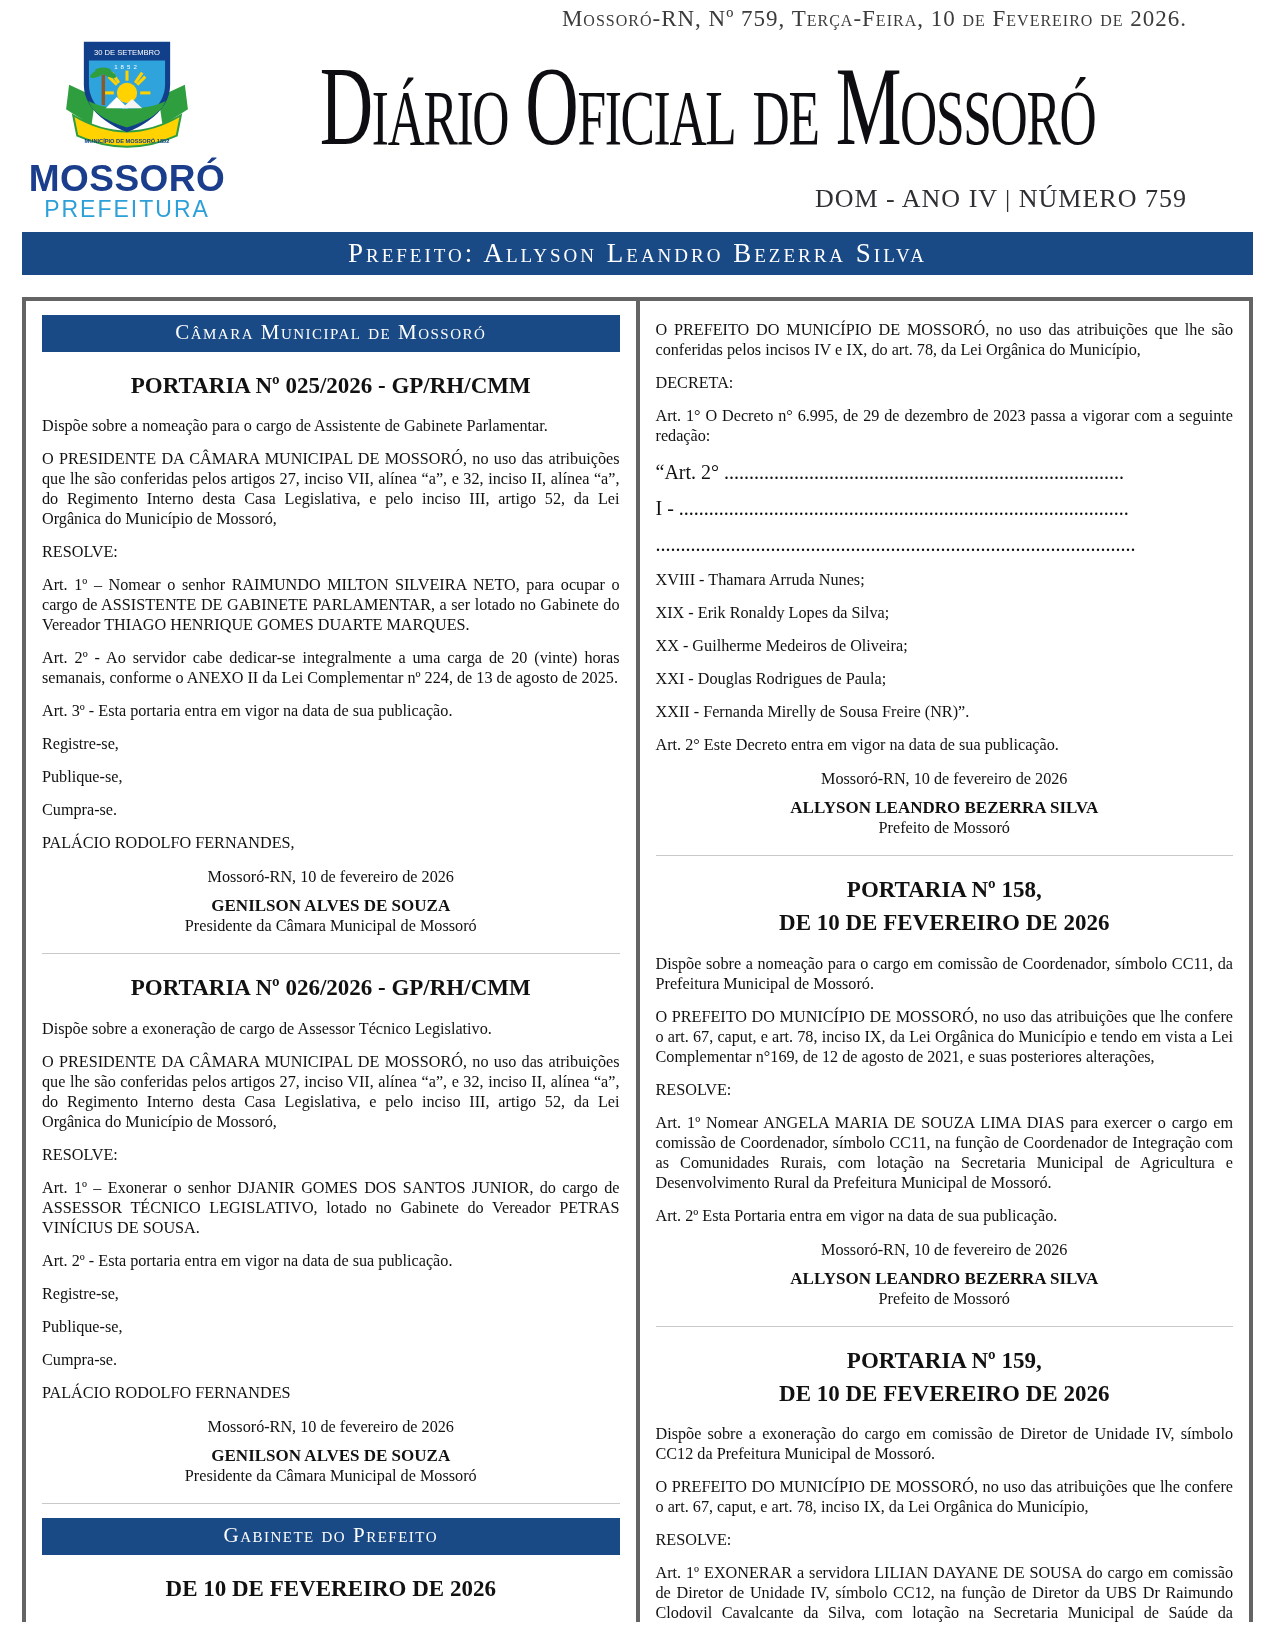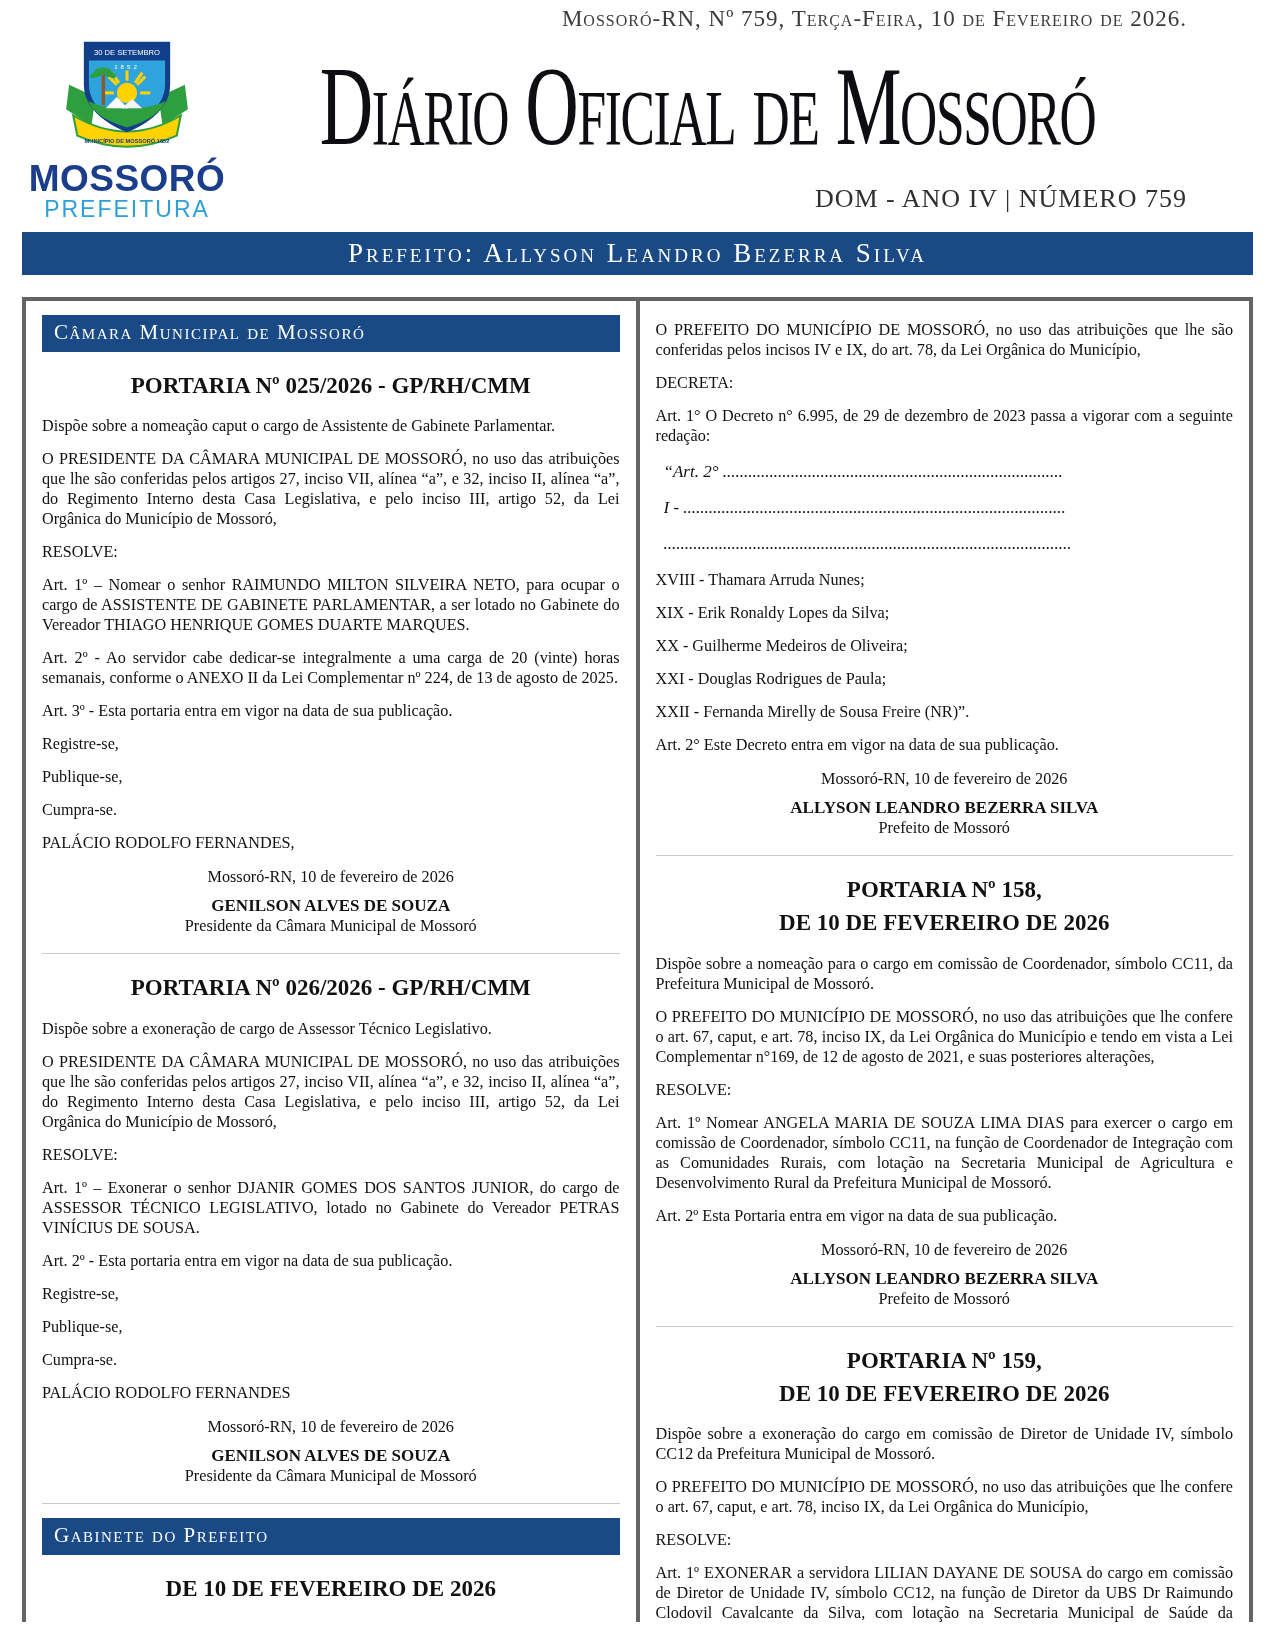--- a/index.html
+++ b/index.html
@@ -29,27 +29,27 @@
     background:var(--navy);color:#fff;display:flex;align-items:center;justify-content:center;
     font-variant:small-caps;font-size:27px;letter-spacing:3px;}
 
   
   .frame{position:absolute;top:297px;left:22px;right:22px;bottom:29px;
     border:4px solid var(--frame);border-bottom:none;display:flex;overflow:hidden;background:#fff;}
   .col{flex:1 1 0;padding:6px 16px 0 16px;overflow:hidden;}
   .col-divider{flex:0 0 4px;background:var(--frame);}
 
   
-  .section-bar{background:var(--navy);color:#fff;
+  .section-bar{background:var(--navy);color:#fff;text-align:center;
     font-variant:small-caps;font-size:21px;letter-spacing:1.5px;
     padding:5px 12px 7px;margin:8px 0 14px;}
   .doc-title{font-weight:bold;text-align:center;font-size:23px;line-height:1.45;
     margin:17px 0 14px;}
   .blk-p{font-size:16.2px;line-height:20px;text-align:justify;margin:13px 0;}
-  .blk-dots{font-size:17px;line-height:20px;margin:16px 8px;white-space:nowrap;overflow:hidden;font-style:italic;}
+  .blk-dots{font-size:20px;line-height:20px;margin:16px 0;white-space:nowrap;overflow:hidden;}
   .blk-center{text-align:center;font-size:16.2px;line-height:20px;margin:14px 0 8px;}
   .blk-sig-name{text-align:center;font-weight:bold;font-size:17px;line-height:21px;margin:0;}
   .blk-sig-role{text-align:center;font-size:16.2px;line-height:21px;margin:0 0 12px;}
   .doc-divider{border-top:1px solid var(--rule);margin:16px 0 14px;}
 </style>
 </head>
 <body>
 
 <div class="page">
 
@@ -104,21 +104,21 @@
   <div class="edition">DOM - ANO IV | NÚMERO 759</div>
 
   <div class="banner">Prefeito: Allyson Leandro Bezerra Silva</div>
 
   <div class="frame">
     <div class="col" id="left-col">
         <div class="section-bar">Câmara Municipal de Mossoró</div>
         <div class="doc-title">
           <div>PORTARIA Nº 025/2026 - GP/RH/CMM</div>
         </div>
-        <p class="blk-p">Dispõe sobre a nomeação caput o cargo de Assistente de Gabinete Parlamentar.</p>
+        <p class="blk-p">Dispõe sobre a nomeação para o cargo de Assistente de Gabinete Parlamentar.</p>
         <p class="blk-p">O PRESIDENTE DA CÂMARA MUNICIPAL DE MOSSORÓ, no uso das atribuições que lhe são conferidas pelos artigos 27, inciso VII, alínea “a”, e 32, inciso II, alínea “a”, do Regimento Interno desta Casa Legislativa, e pelo inciso III, artigo 52, da Lei Orgânica do Município de Mossoró,</p>
         <p class="blk-p">RESOLVE:</p>
         <p class="blk-p">Art. 1º – Nomear o senhor RAIMUNDO MILTON SILVEIRA NETO, para ocupar o cargo de ASSISTENTE DE GABINETE PARLAMENTAR, a ser lotado no Gabinete do Vereador THIAGO HENRIQUE GOMES DUARTE MARQUES.</p>
         <p class="blk-p">Art. 2º - Ao servidor cabe dedicar-se integralmente a uma carga de 20 (vinte) horas semanais, conforme o ANEXO II da Lei Complementar nº 224, de 13 de agosto de 2025.</p>
         <p class="blk-p">Art. 3º - Esta portaria entra em vigor na data de sua publicação.</p>
         <p class="blk-p">Registre-se,</p>
         <p class="blk-p">Publique-se,</p>
         <p class="blk-p">Cumpra-se.</p>
         <p class="blk-p">PALÁCIO RODOLFO FERNANDES,</p>
         <p class="blk-center">Mossoró-RN, 10 de fevereiro de 2026</p>

